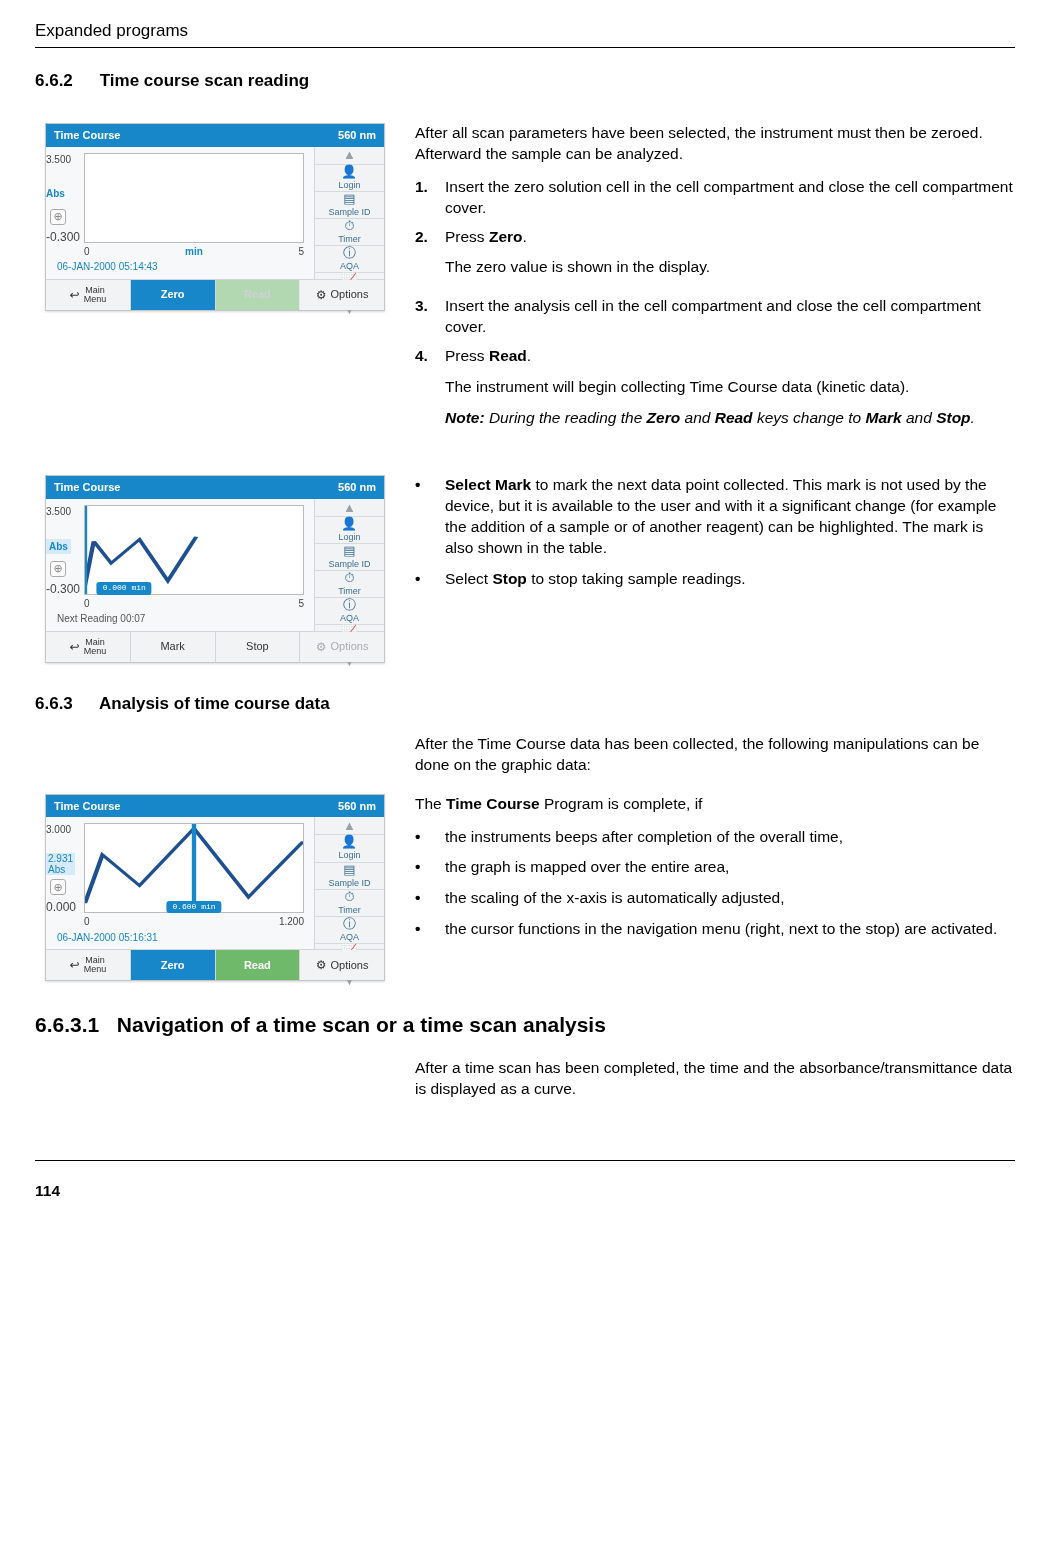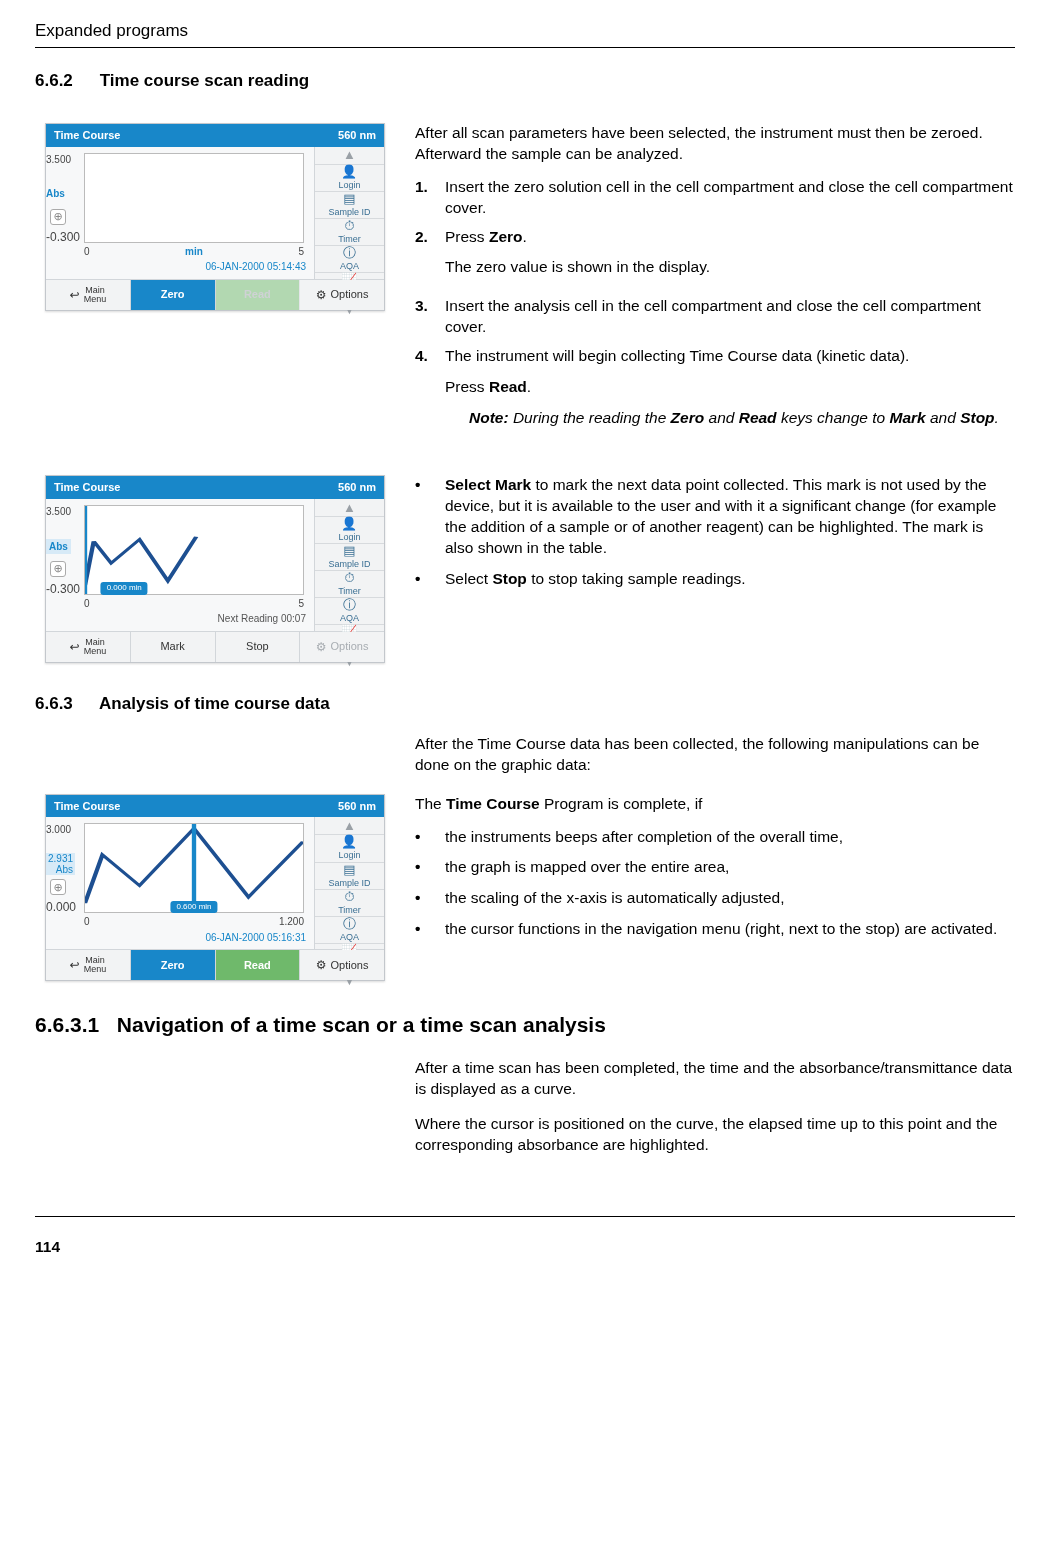--- a/index.html
+++ b/index.html
@@ -56,21 +56,21 @@
   .ol { margin: 0; padding: 0; list-style: none; }
   .ol li { display: flex; margin-bottom: 8px; }
   .ol .mk { font-weight: bold; flex: 0 0 30px; }
   .ol .ct { flex: 1 1 auto; }
   .ol .ct p { margin-bottom: 10px; }
   .ul { margin: 0; padding: 0; list-style: none; }
   .ul li { display: flex; margin-bottom: 10px; }
   .ul .mk { flex: 0 0 30px; font-weight: bold; }
   .ul .ct { flex: 1 1 auto; }
   .note { font-style: italic; }
-  .note .nl { font-weight: bold; font-style: italic; margin-left: 24px; }
+  .note .nl { font-weight: bold; font-style: italic; }
   b { font-weight: bold; }
   .indented-text { margin-left: 380px; }
   .indented-text p { margin-bottom: 14px; }
   .page-foot {
     border-top: 1.5px solid #000;
     margin-top: 60px;
     padding-top: 20px;
     font-weight: bold;
   }
 
@@ -85,21 +85,21 @@
   }
   .dev-titlebar {
     background: #1887c9;
     color: #fff;
     padding: 4px 8px;
     display: flex;
     justify-content: space-between;
     font-weight: bold;
   }
   .dev-body { display: flex; height: 132px; }
-  .dev-plot-wrap { flex: 1 1 auto; padding: 6px 8px 2px 8px; position: relative; text-align: right; }
+  .dev-plot-wrap { flex: 1 1 auto; padding: 6px 8px 2px 8px; position: relative; }
   .dev-plot {
     position: relative;
     height: 90px;
     background: #fff;
     border: 1px solid #bbb;
     margin-left: 30px;
     margin-right: 2px;
   }
   .y-top { position: absolute; left: 0; top: 6px; font-size: 10px; }
   .y-mid { position: absolute; left: 0; top: 40px; font-size: 10px; color: #1887c9; font-weight: bold; }
@@ -150,20 +150,21 @@
   .bbtn.blue { background: #1887c9; color: #fff; font-weight: bold; }
   .bbtn.green { background: #6fb96b; color: #fff; font-weight: bold; }
   .bbtn.dim { color: #a8adb2; }
   .micon { font-size: 12px; }
   .dev-plot svg { position: absolute; inset: 0; width: 100%; height: 100%; }
   .cursor-pill {
     position: absolute; bottom: -1px; left: 38%;
     background: #1887c9; color: #fff;
     font-size: 8px; padding: 1px 6px; border-radius: 3px;
     transform: translateX(-50%);
+    font-family: Liberation Mono, monospace;
   }
 </style>
 </head>
 <body>
 
 <div class="running-head">Expanded programs</div>
 
 <div class="sec-h2">
   <span class="sec-num">6.6.2</span>
   <span>Time course scan reading</span>
@@ -246,22 +247,22 @@
           <p>The zero value is shown in the display.</p>
         </span>
       </li>
       <li>
         <span class="mk">3.</span>
         <span class="ct">Insert the analysis cell in the cell compartment and close the cell compartment cover.</span>
       </li>
       <li>
         <span class="mk">4.</span>
         <span class="ct">
+          <p><span>Press </span><b>Read</b><span>.</span></p>
           <p>The instrument will begin collecting Time Course data (kinetic data).</p>
-          <p><span>Press </span><b>Read</b><span>.</span></p>
           <p class="note">
             <span class="nl">Note:</span><span> During the reading the </span><b>Zero</b><span> and </span><b>Read</b><span> keys change to </span><b>Mark</b><span> and </span><b>Stop</b><span>.</span>
           </p>
         </span>
       </li>
     </ol>
   </div>
 </div>
 
 <div class="block">
@@ -449,18 +450,17 @@
   </div>
 </div>
 
 <div class="sec-h4">
   <span class="sec-num-h4">6.6.3.1</span>
   <span>Navigation of a time scan or a time scan analysis</span>
 </div>
 
 <div class="indented-text">
   <p>After a time scan has been completed, the time and the absorbance/transmittance data is displayed as a curve.</p>
-  <p>Where the cursor is positioned on the curve, the elapsed time up to this point and the corresponding absorbance are highlighted.</p>
 </div>
 
 <div class="page-foot">
   <span>114</span>
 </div>
 
 </body></html>

